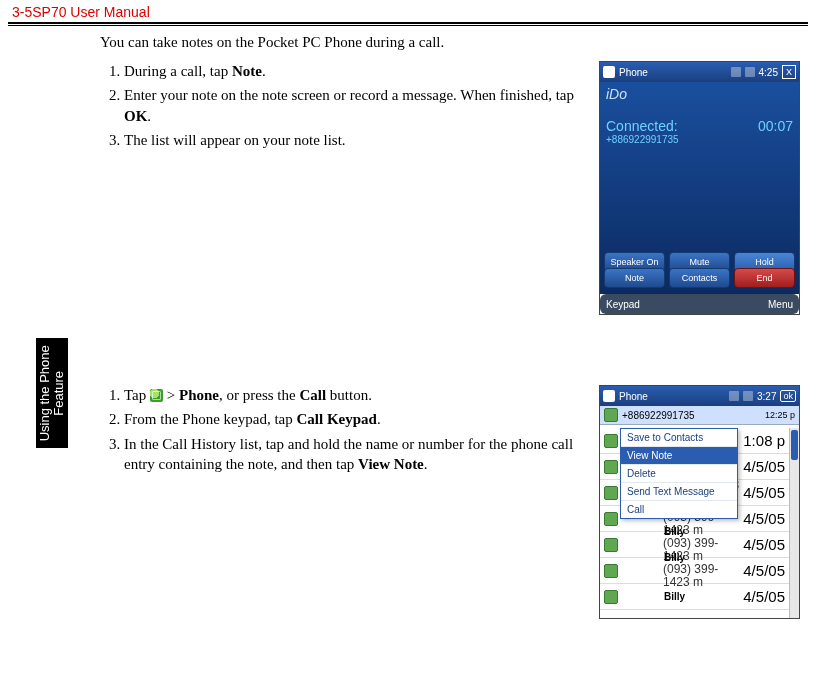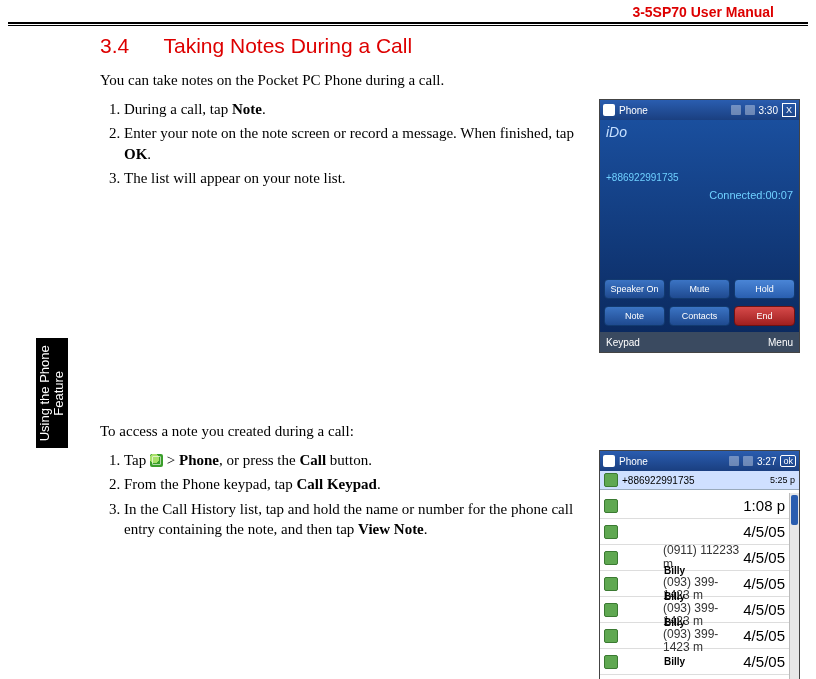--- a/index.html
+++ b/index.html
@@ -6,26 +6,25 @@
   body {
     font-family: 'Times New Roman', serif;
     width: 816px;
     height: 679px;
     position: relative;
     background: #fff;
     color: #000;
   }
   .page-header {
     display: flex;
-    justify-content: flex-end;
+    justify-content: flex-start;
     padding: 4px 12px 2px 12px;
     color: #d00;
     font-family: Arial, sans-serif;
     font-size: 14px;
-    font-weight: bold;
   }
   .header-rule-outer { border-top: 2px solid #000; margin: 0 8px; }
   .header-rule-inner { border-top: 1px solid #000; margin: 1px 8px 0 8px; }
   .side-tab {
     position: absolute;
     left: 36px;
     top: 338px;
     width: 32px;
     height: 110px;
     background: #000;
@@ -83,29 +82,29 @@
     padding:0 3px;
     gap:4px;
   }
   .titlebar .flag { width:12px;height:12px;background:#fff;border-radius:2px;display:flex;align-items:center;justify-content:center;color:#d00;font-size:8px;font-weight:bold;}
   .titlebar .ttl { flex:1; }
   .titlebar .ic { width:10px;height:10px;background:rgba(255,255,255,0.35);border-radius:1px;}
   .titlebar .closebox{width:14px;height:14px;border:1px solid #fff;display:flex;align-items:center;justify-content:center;font-size:9px;}
   .titlebar .okbox{font-size:9px;border:1px solid #fff;padding:0 2px;border-radius:2px;}
   .phone1-body { height:212px; background: linear-gradient(#1a4f9e,#0b2a60); color:#fff; position:relative;}
   .statusline{position:absolute;top:4px;left:6px;font-style:italic;font-size:14px;color:#c6e0ff;}
-  .connrow{position:absolute;top:36px;left:6px;right:6px;display:flex;justify-content:flex-end;color:#6fd0ff;font-size:11px;margin-top:33px;}
+  .connrow{position:absolute;top:36px;left:6px;right:6px;display:flex;justify-content:space-between;color:#6fd0ff;font-size:14px;}
   .number{position:absolute;top:52px;left:6px;color:#6fd0ff;font-size:10px;}
   .btnrow{position:absolute;left:4px;right:4px;display:flex;gap:4px;}
-  .btnrow.a{bottom:33px;}
+  .btnrow.a{bottom:22px;}
   .btnrow.b{bottom:6px;}
   .pbtn{flex:1;height:20px;border-radius:4px;display:flex;align-items:center;justify-content:center;font-size:9px;color:#fff;background:linear-gradient(#3b74c4,#1f4a90);border:1px solid #123a70;}
   .pbtn.hold{background:linear-gradient(#4a85d6,#2a5fb0);}
   .pbtn.end{background:linear-gradient(#d64a4a,#a01f1f);border-color:#701212;}
-  .bottombar{height:20px;background:#3a4a60;color:#fff;display:flex;align-items:center;justify-content:space-between;padding:0 6px;font-size:10px;}
+  .bottombar{height:20px;background:#3a4a60;color:#fff;display:flex;align-items:center;justify-content:space-between;padding:0 6px;font-size:10px;border-radius:6px;}
   
   .phone2-body{height:212px;background:#fff;position:relative;}
   .headerentry{background:#cfe0ff;display:flex;align-items:center;padding:2px 4px;gap:4px;border-bottom:1px solid #9ab;}
   .headerentry .ico{width:14px;height:14px;background:#5fa851;border:1px solid #3b7a32;border-radius:2px;}
   .headerentry .num{flex:1;font-size:10px;}
   .headerentry .time{font-size:9px;}
   .ctxmenu{position:absolute;top:22px;left:20px;width:118px;background:#fff;border:1px solid #2a5db0;box-shadow:2px 2px 4px rgba(0,0,0,0.25);z-index:5;}
   .ctxmenu div{padding:3px 6px;font-size:10px;border-bottom:1px solid #e2e8f2;color:#1a3f80;}
   .ctxmenu div.sel{background:#2a5db0;color:#fff;}
   .ctxmenu div:last-child{border-bottom:none;}
@@ -131,24 +130,20 @@
   <span style="width:30px;"></span>
 </div>
 <div class="header-rule-outer"></div>
 <div class="header-rule-inner"></div>
 
 <div class="side-tab">
   <span>Using the Phone<br>Feature</span>
 </div>
 
 <div class="content">
-  <h2 class="section-title">
-    <span class="num">3.4</span>
-    <span>Taking Notes During a Call</span>
-  </h2>
 
   <p class="intro">You can take notes on the Pocket PC Phone during a call.</p>
 
   <div class="two-col">
     <div class="text-col">
       <ol class="steps">
         <li>
           <span>During a call, tap </span><span class="bold">Note</span><span>.</span>
         </li>
         <li>
@@ -159,21 +154,21 @@
         </li>
       </ol>
     </div>
 
     <div class="phone1">
       <div class="titlebar">
         <span class="flag"></span>
         <span class="ttl">Phone</span>
         <span class="ic"></span>
         <span class="ic"></span>
-        <span>3:30</span>
+        <span>4:25</span>
         <span class="closebox">X</span>
       </div>
       <div class="phone1-body">
         <div class="statusline">iDo</div>
         <div class="connrow">
           <span>Connected:</span>
           <span>00:07</span>
         </div>
         <div class="number">+886922991735</div>
         <div class="btnrow a">
@@ -188,21 +183,20 @@
         </div>
       </div>
       <div class="bottombar">
         <span>Keypad</span>
         <span>Menu</span>
       </div>
     </div>
   </div>
 
   <div class="section2">
-    <p class="intro">To access a note you created during a call:</p>
     <div class="two-col">
       <div class="text-col">
         <ol class="steps" id="steps2">
             <li>Tap <span class="start-icon"></span> &gt; <span class="bold">Phone</span>, or press the <span class="bold">Call</span> button.</li>
             <li>From the Phone keypad, tap <span class="bold">Call Keypad</span>.</li>
             <li>In the Call History list, tap and hold the name or number for the phone call entry containing the note, and then tap <span class="bold">View Note</span>.</li>
           </ol>
       </div>
 
       <div class="phone2">
@@ -211,21 +205,21 @@
           <span class="ttl">Phone</span>
           <span class="ic"></span>
           <span class="ic"></span>
           <span>3:27</span>
           <span class="okbox">ok</span>
         </div>
         <div class="phone2-body">
           <div class="headerentry">
             <span class="ico"></span>
             <span class="num">+886922991735</span>
-            <span class="time">5:25 p</span>
+            <span class="time">12:25 p</span>
           </div>
           <div class="histlist" id="histlist">
               <div class="histrow">
                 <span class="ico"></span>
                 <span class="info">
                   <div class="nm"></div>
                   <div class="ph"></div>
                 </span>
                 <span class="dt">1:08 p</span>
               </div>
@@ -274,18 +268,25 @@
                 <span class="info">
                   <div class="nm">Billy</div>
                   <div class="ph"></div>
                 </span>
                 <span class="dt">4/5/05</span>
               </div>
             </div>
           <div class="scrollbar">
               <div class="thumb"></div>
             </div>
+          <div class="ctxmenu" id="ctxmenu">
+              <div>Save to Contacts</div>
+              <div class="sel">View Note</div>
+              <div>Delete</div>
+              <div>Send Text Message</div>
+              <div>Call</div>
+            </div>
         </div>
 
       </div>
     </div>
   </div>
 </div>
 
 </body></html>

